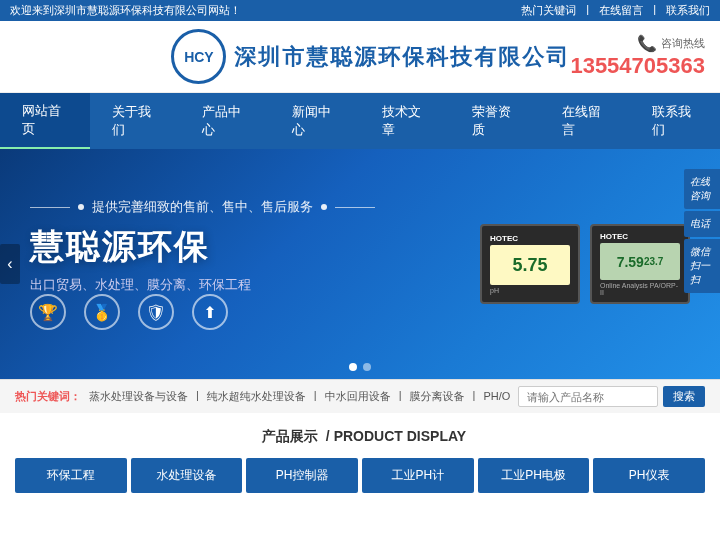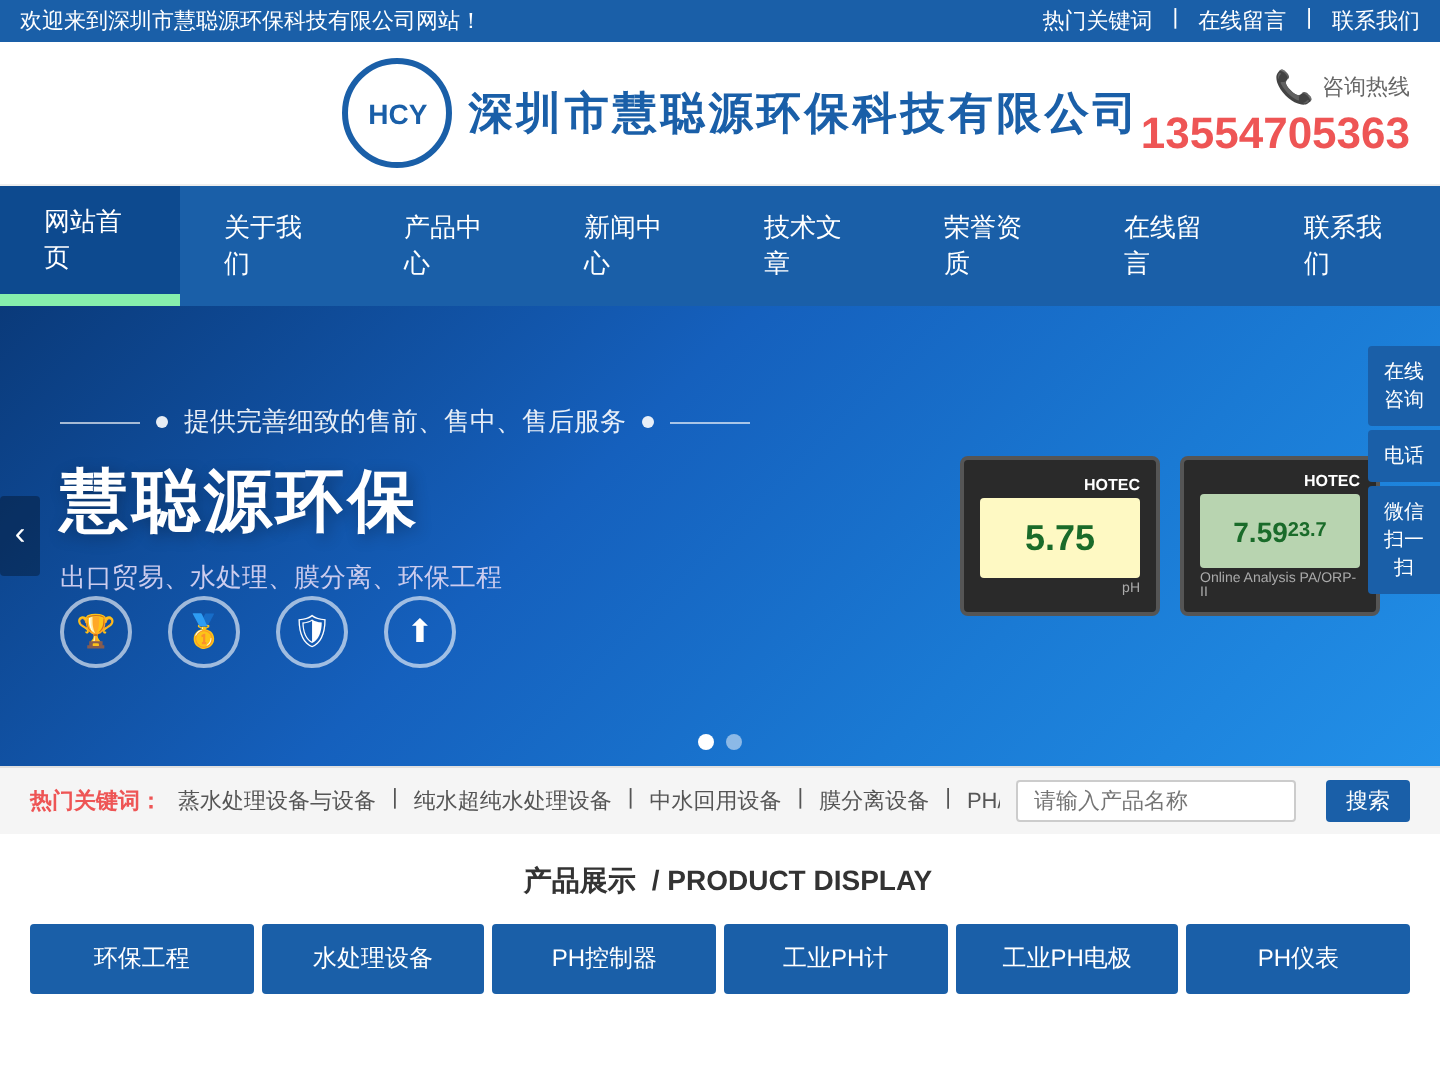--- a/index.html
+++ b/index.html
@@ -55,21 +55,21 @@
     }
     .nav a {
       color: #fff;
       text-decoration: none;
       padding: 9px 22px;
       font-size: 13px;
       display: block;
       transition: background 0.2s;
     }
     .nav a:hover, .nav a.active { background: #0d4a8f; }
-    .nav a.active { border-bottom: 6px solid #86efac; }
+    .nav a.active { border-bottom: 2px solid #86efac; }
 
     
     .banner {
       position: relative;
       background: linear-gradient(135deg, #0a3a7a 0%, #1560bd 40%, #1a7ad4 70%, #2290e8 100%);
       height: 230px;
       overflow: hidden;
       display: flex;
       align-items: center;
       padding: 0 30px;
@@ -109,21 +109,21 @@
       display: flex; align-items: center; justify-content: center;
       color: #fff; font-size: 16px;
     }
     .banner-right { display: flex; gap: 10px; align-items: center; }
     .device-box {
       background: #2a2a2a;
       border: 2px solid #555;
       border-radius: 4px;
       padding: 6px 8px;
       width: 100px; height: 80px;
-      display: flex; flex-direction: column; align-items: flex-end; justify-content: center;
+      display: flex; flex-direction: column; align-items: flex-start; justify-content: center;
       position: relative;
     }
     .device-brand { color: #fff; font-size: 8px; font-weight: bold; margin-bottom: 2px; }
     .device-display {
       background: #fef9c3;
       width: 80px; height: 40px;
       border-radius: 2px;
       display: flex; align-items: center; justify-content: center;
       font-size: 18px; font-weight: bold; color: #1a6b2a;
     }
@@ -165,42 +165,42 @@
       position: absolute;
       right: 0; top: 20px;
       display: flex; flex-direction: column;
       gap: 2px;
     }
     .sidebar-btn {
       background: #1a5fa8;
       color: #fff;
       font-size: 10px;
       padding: 6px 6px;
-      text-align: center;
       cursor: pointer;
       width: 36px;
       writing-mode: horizontal-tb;
       border-radius: 2px 0 0 2px;
+      font-style: italic;
     }
 
     
     .hot-bar {
       background: #f5f5f5;
       padding: 6px 15px;
       display: flex;
       align-items: center;
       gap: 8px;
       font-size: 11px;
       color: #333;
       border-top: 1px solid #e0e0e0;
     }
     .hot-label { color: #e55; font-weight: bold; white-space: nowrap; }
     .hot-keywords { display: flex; gap: 8px; flex: 1; overflow: hidden; flex-wrap: nowrap; }
     .hot-keywords span { white-space: nowrap; color: #555; cursor: pointer; }
-    .search-box { display: flex; gap: 15px; }
+    .search-box { display: flex; gap: 5px; }
     .search-input {
       border: 1px solid #ccc;
       padding: 3px 8px;
       font-size: 11px;
       width: 140px;
       border-radius: 2px;
       color: #999;
     }
     .search-btn {
       background: #1a5fa8;

